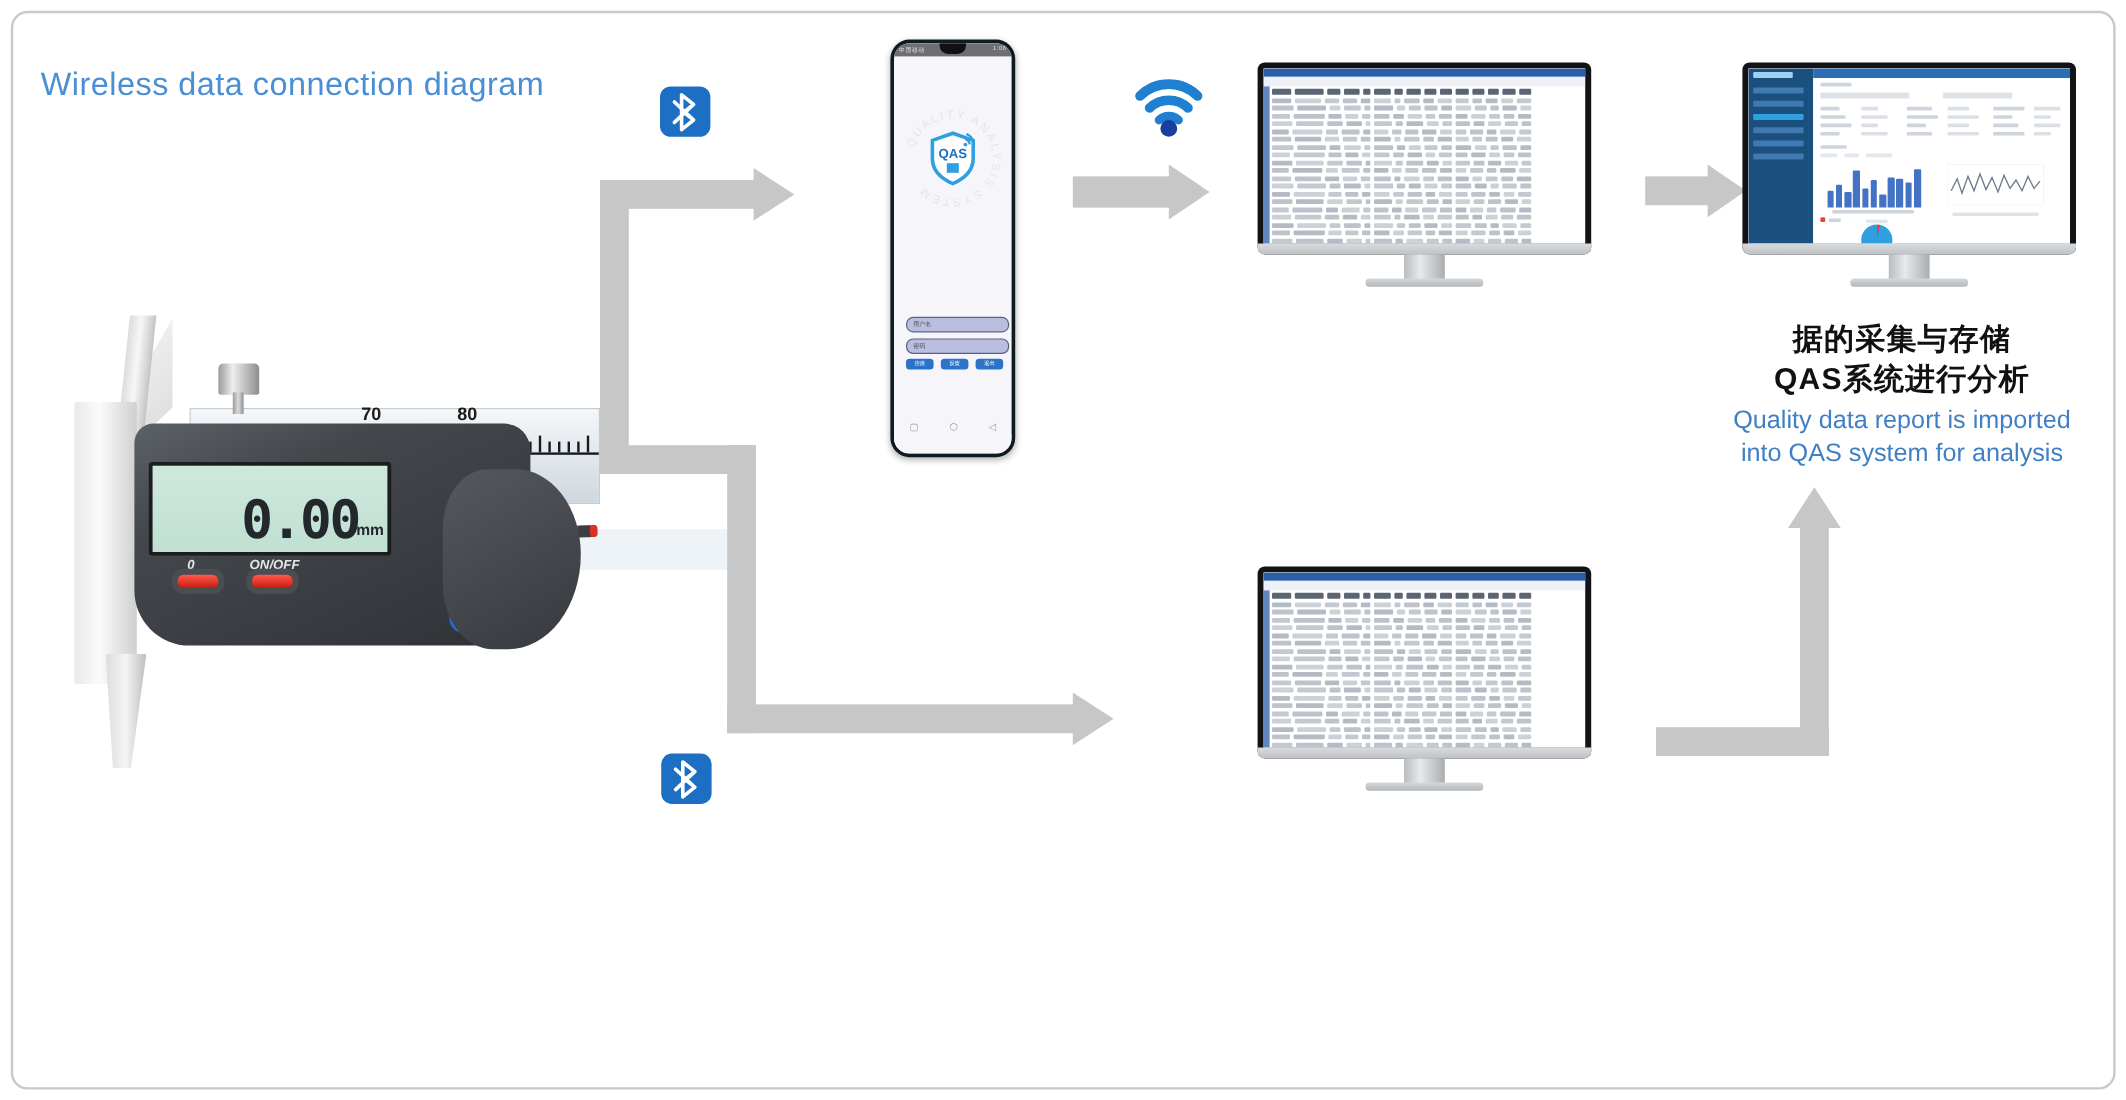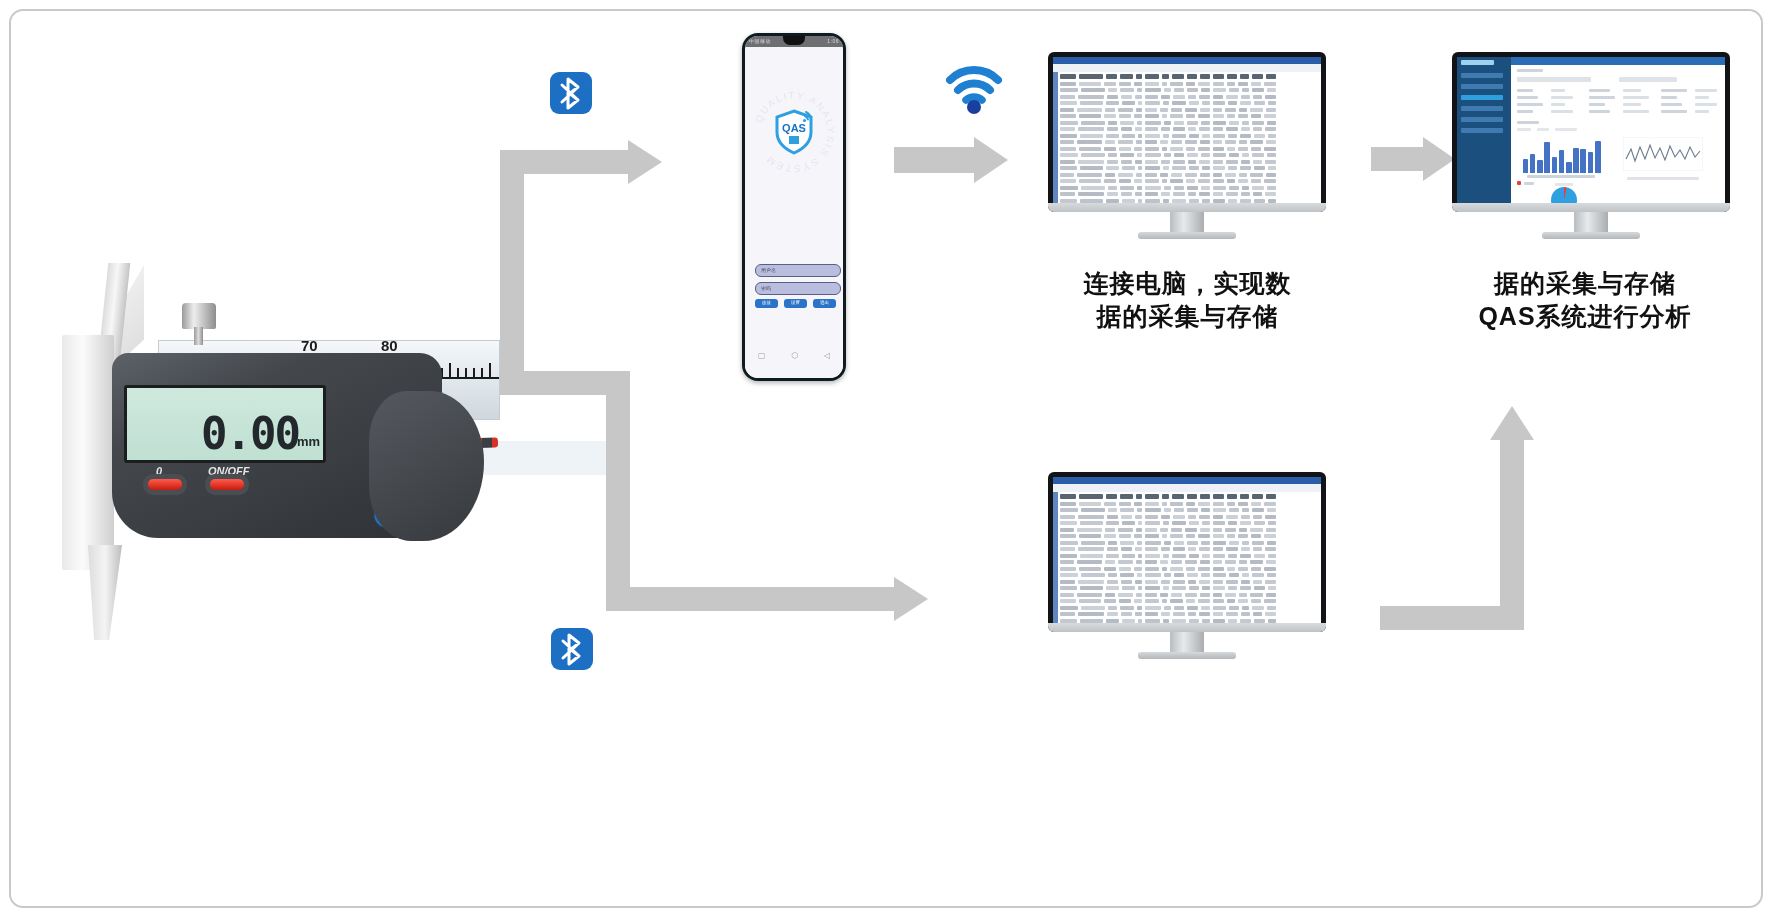--- a/index.html
+++ b/index.html
@@ -97,20 +97,21 @@
   .dline{position:absolute;}
 
   .legend-dot{position:absolute;width:4px;height:4px;border-radius:1px;}
 </style>
 </head>
 <body>
 
 <div id="stage">
   <div class="frame"></div>
 
+  <div class="title-en">Wireless data connection diagram</div>
 
   <div class="caliper">
     <div class="cal-blade"></div>
     <div class="cal-beamtop"></div>
     <div class="cal-jawA"></div>
     <div class="cal-jawB"></div>
 
     <div class="cal-scale">
       <div class="cal-scale2"></div>
       <div class="tick" style="left:0;top:36px;width:340px;height:1.5px;"></div>
@@ -622,22 +623,20 @@
               </div>
             </div>
         </div>
       </div>
       <div class="mon-lip" style="height:9px;"></div>
     </div>
     <div class="mon-neck" style="top:160px;width:34px;height:22px;"></div>
     <div class="mon-base" style="top:180px;width:98px;height:7px;"></div>
   </div>
   <div class="cap" style="left:1020px;top:267px;width:335px;">
-    <div class="cn">连接电脑，实现数
-据的采集与存储</div>
   </div>
 
   <div class="mon" style="left:1452px;top:52px;width:278px;height:185px;">
     <div class="mon-bezel" style="height:160px;">
       <div class="mon-screen">
         <div class="dash">
           <div class="dash-side">
             <div class="dash-side-logo"></div>
             <i style="top:16px;"></i>
             <i style="top:27px;"></i>
@@ -708,20 +707,22 @@
         </div>
       </div>
       <div class="mon-lip" style="height:9px;"></div>
     </div>
     <div class="mon-neck" style="top:160px;width:34px;height:22px;"></div>
     <div class="mon-base" style="top:180px;width:98px;height:7px;"></div>
   </div>
   <div class="cap" style="left:1410px;top:267px;width:350px;">
     <div class="cn">据的采集与存储
 QAS系统进行分析</div>
+    <div class="en">Quality data report is imported
+into QAS system for analysis</div>
   </div>
 
   <div class="mon" style="left:1048px;top:472px;width:278px;height:185px;">
     <div class="mon-bezel" style="height:160px;">
       <div class="mon-screen">
         <div class="tbl">
           <div class="tbl-top" style="background:#2a5ea8;"></div>
           <div class="tbl-sub"></div>
           <div class="tbl-l"></div>
           <div class="tbl-grid" id="grid2">

